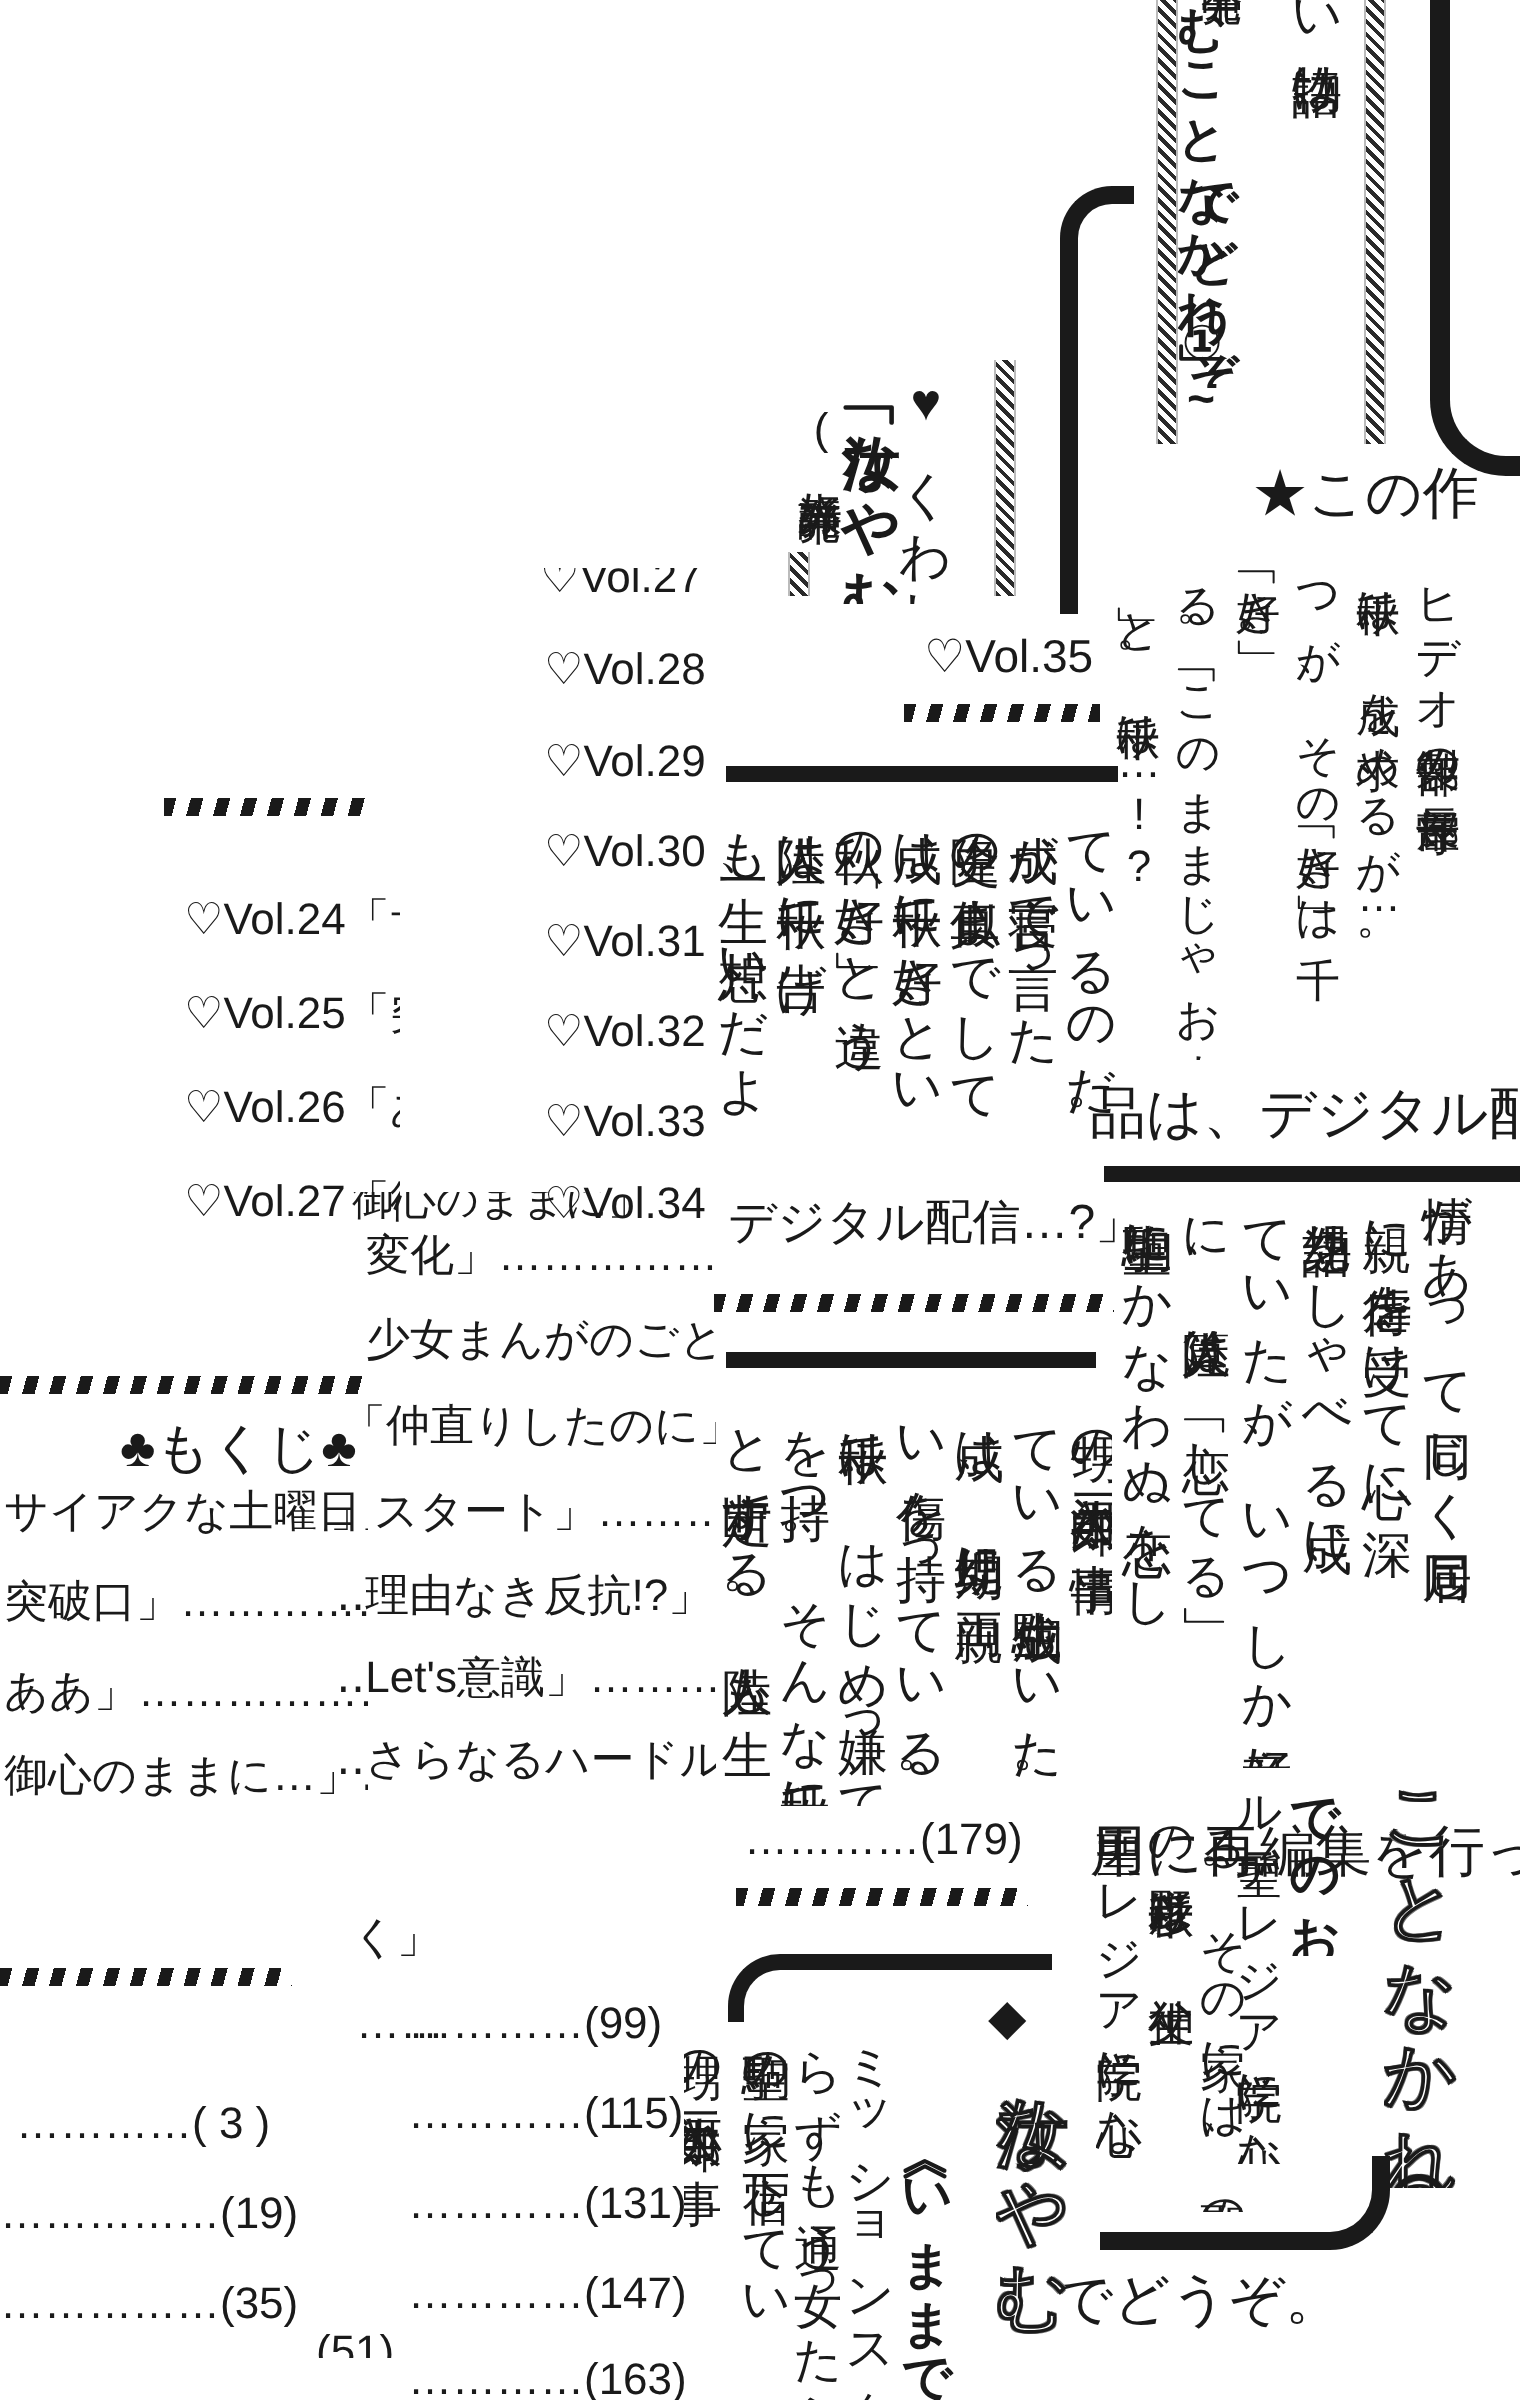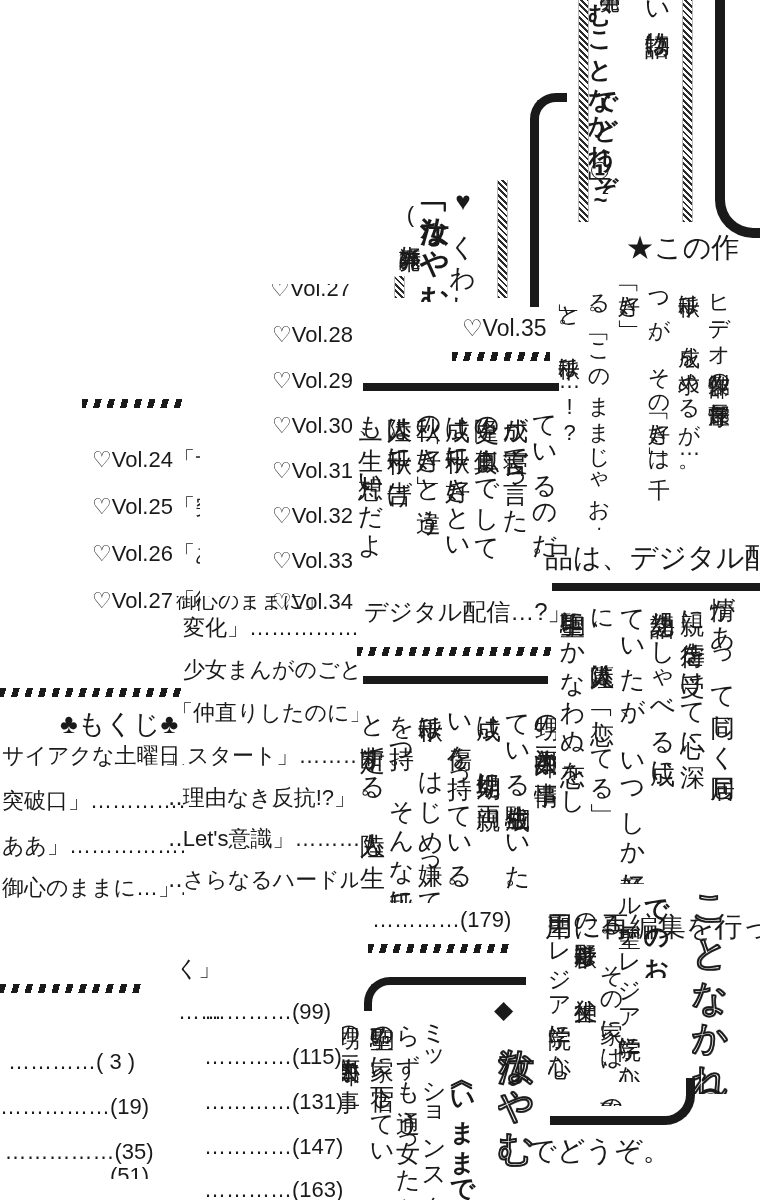--- a/index.html
+++ b/index.html
@@ -219,24 +219,24 @@
     </div>
     <div class="frag h" style="left: 178px; top: 1000px; width: 46px; height: 26px; font-size: 22px;">
       <span>……</span>
     </div>
     <div class="frag h" style="left: 8px; top: 1050px; width: 150px; height: 28px; font-size: 22px;">
       <span>…………( 3 )</span>
     </div>
     <div class="frag h" style="left: 0px; top: 1095px; width: 158px; height: 28px; font-size: 22px;">
       <span>……………(19)</span>
     </div>
-    <div class="frag h" style="left: 0px; top: 1140px; width: 158px; height: 28px; font-size: 22px; text-align: center;">
+    <div class="frag h" style="left: 0px; top: 1140px; width: 158px; height: 28px; font-size: 22px;">
       <span>……………(35)</span>
     </div>
-    <div class="frag h" style="left: 0px; top: 1164px; width: 158px; height: 15px; font-size: 22px;">
+    <div class="frag h" style="left: 0px; top: 1164px; width: 158px; height: 15px; font-size: 22px; padding-left: 48px;">
       <span>……………(51)</span>
     </div>
     <div class="frag h" style="left: 204px; top: 1000px; width: 136px; height: 28px; font-size: 22px;">
       <span>…………(99)</span>
     </div>
     <div class="frag h" style="left: 204px; top: 1045px; width: 144px; height: 28px; font-size: 22px;">
       <span>…………(115)</span>
     </div>
     <div class="frag h" style="left: 204px; top: 1090px; width: 144px; height: 28px; font-size: 22px;">
       <span>…………(131)</span>

